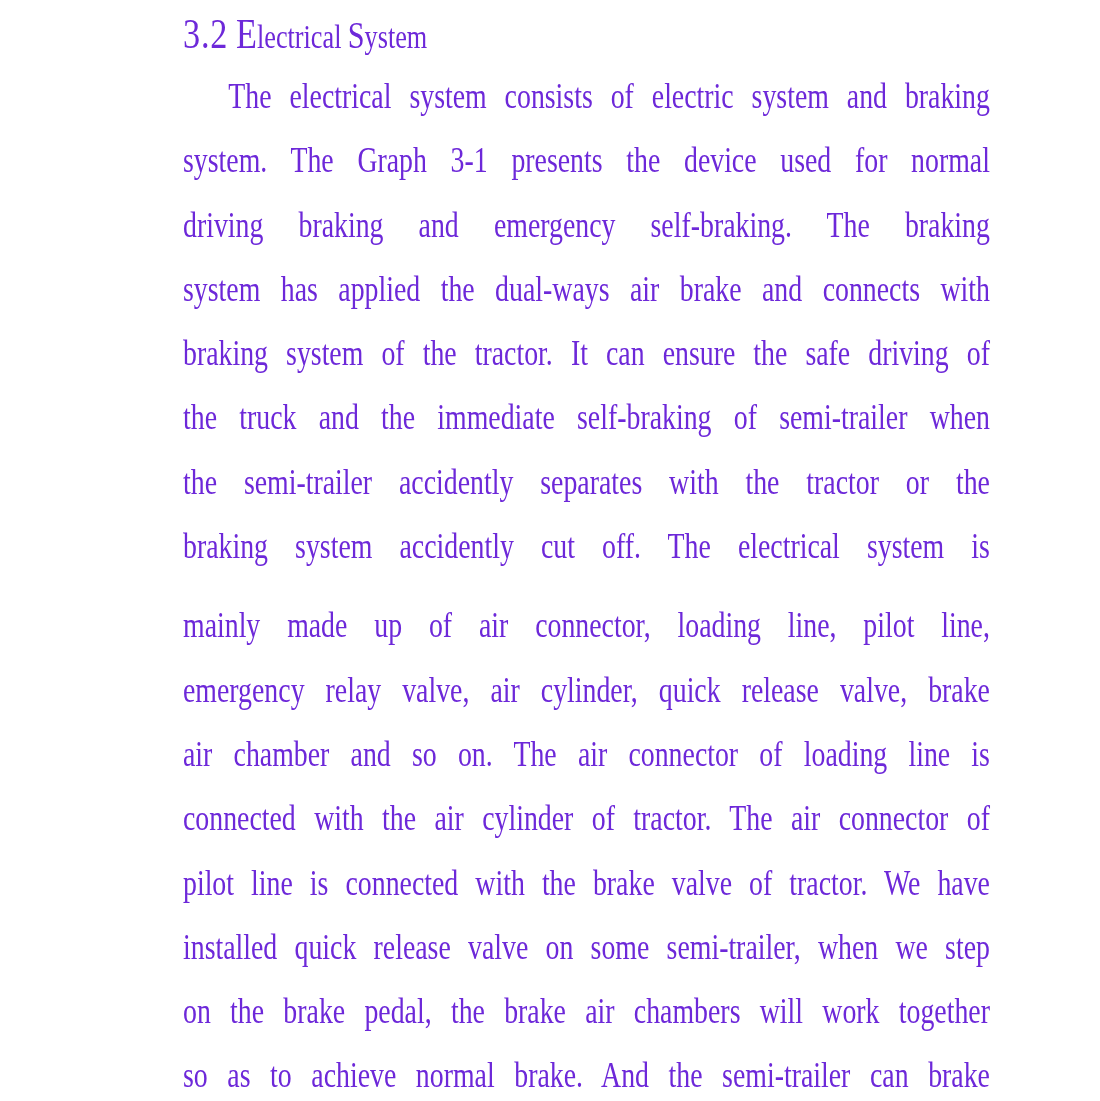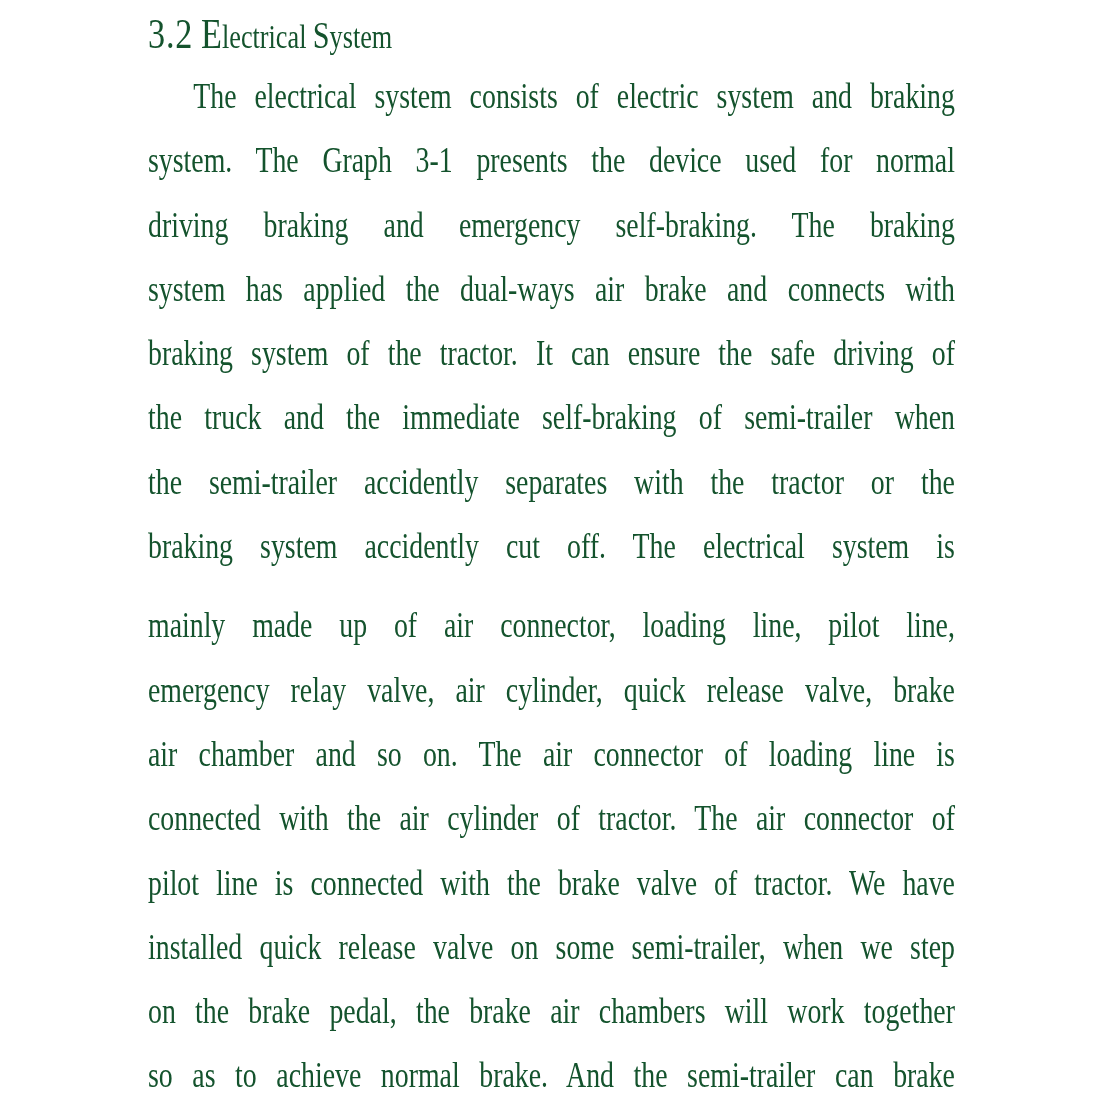--- a/index.html
+++ b/index.html
@@ -11,21 +11,22 @@
     width: 1100px;
     height: 1101px;
     overflow: hidden;
   }
   .page {
     position: relative;
     width: 984px;
     height: 1101px;
     background: #ffffff;
     font-family: "Liberation Serif", "DejaVu Serif", serif;
-    color: #14532d;
+    color: #6d28d9;
+    margin-left: 35px;
   }
   
   .content {
     position: absolute;
     left: 148px;
     top: 12px;
     width: 1015px;
     transform: scaleX(0.795);
     transform-origin: 0 0;
   }

